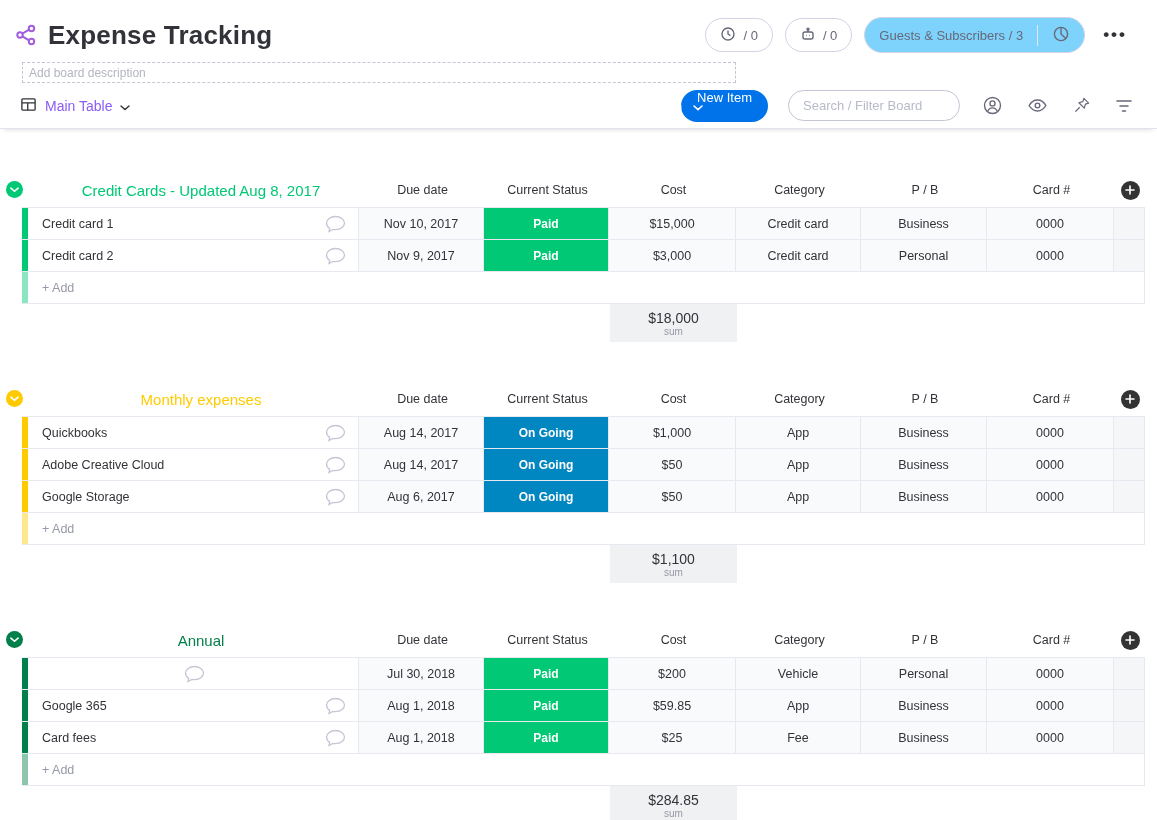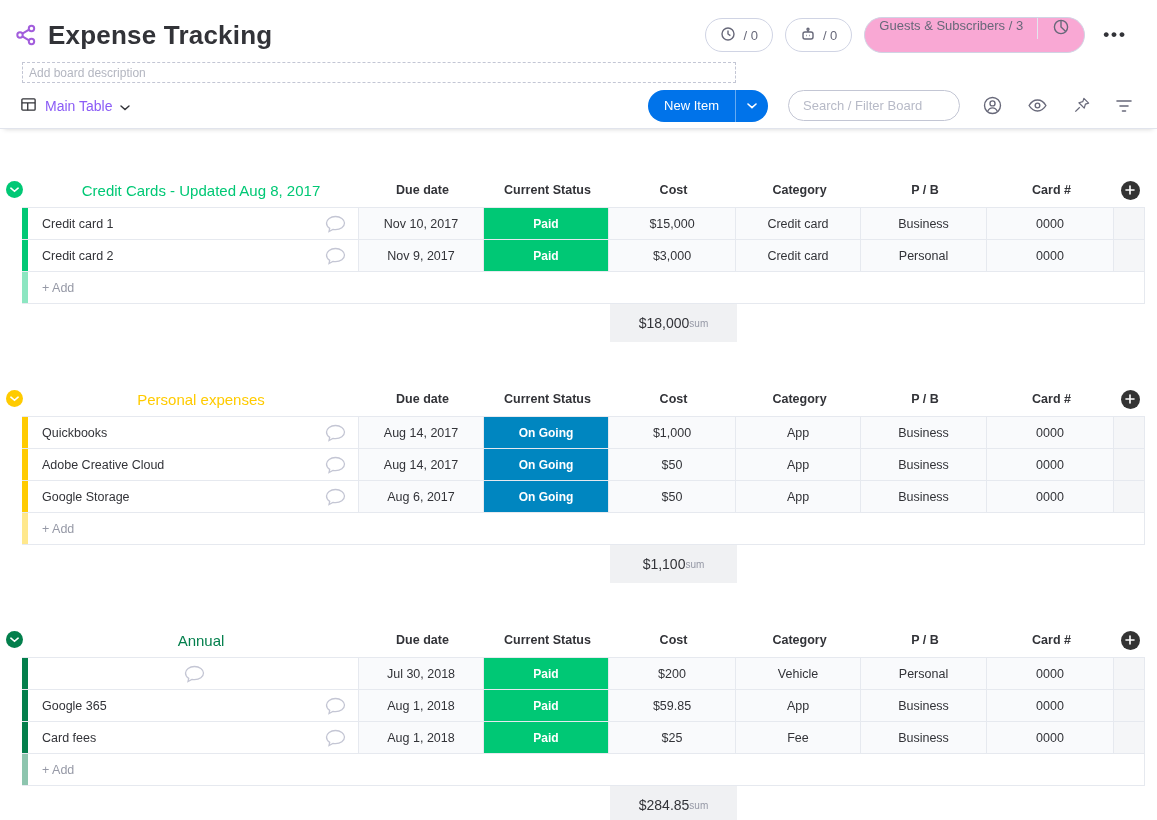--- a/index.html
+++ b/index.html
@@ -19,40 +19,40 @@
   .board-header { padding:16px 24px 0 10px; }
   .title-row { display:flex; align-items:center; height:38px; }
   .share-icon { display:flex; margin:0 4px 0 4px; }
   h1.board-title { font-size:26px; font-weight:700; margin:0 0 0 6px; letter-spacing:.2px; }
   .header-right { margin-left:auto; display:flex; align-items:center; gap:12px; }
   .pill {
     height:34px; border:1px solid #d0d4e4; border-radius:18px; background:#fff;
     display:flex; align-items:center; gap:7px; padding:0 14px;
     color:var(--muted); font-size:13px; cursor:pointer;
   }
-  .pill-group { display:flex; align-items:flex-start; height:36px; border:1px solid #d0d4e4; border-radius:18px; background:#f9a8d4; overflow:hidden; }
+  .pill-group { display:flex; align-items:center; height:36px; border:1px solid #d0d4e4; border-radius:18px; background:#7dd3fc; overflow:hidden; }
   .pill-seg { display:flex; align-items:center; padding:0 14px; font-size:13px; color:var(--muted); cursor:pointer; background:none; border:none; }
   .pill-seg + .pill-seg { border-left:1px solid #e3e6ee; }
   .more-btn { border:none; background:none; font-size:17px; font-weight:700; color:#323338; letter-spacing:2px; cursor:pointer; padding:4px 6px; }
 
   .desc-wrap { margin:8px 0 0 12px; }
   .desc-input {
     width:714px; height:21px; border:1px dashed #c3c6d4; background:#fff;
     font-size:12px; padding:2px 6px; color:#a16207; font-family:inherit; outline:none;
   }
   .desc-input::placeholder { color:var(--faint); }
 
   
   .toolbar {
     display:flex; align-items:center; height:46px; padding:0 22px 0 14px;
     border-bottom:1px solid #e1e4ec; box-shadow:0 4px 5px -4px rgba(0,0,0,.18);
   }
   .view-switch { display:flex; align-items:center; gap:8px; font-size:14px; color:#8b5cf6; background:none; border:none; cursor:pointer; padding:4px 6px; }
   .toolbar-right { margin-left:auto; display:flex; align-items:center; gap:20px; }
-  .new-item-btn { display:flex; align-items:stretch; height:32px; border:none; padding:0; background:var(--primary-blue); border-radius:17px; overflow:hidden; cursor:pointer; }
+  .new-item-btn { display:flex; align-items:stretch; height:32px; border:none; padding:0; background:var(--primary-blue); border-radius:17px; overflow:hidden; cursor:pointer;flex-direction:column; }
   .ni-label { display:flex; align-items:center; padding:0 16px; color:#fff; font-size:13px; font-weight:500; }
   .ni-caret { display:flex; align-items:center; padding:0 11px; border-left:1px solid rgba(255,255,255,.4); color:#fff; }
   .search-box {
     width:172px; height:31px; border:1px solid #c3c6d4; border-radius:16px;
     padding:0 14px; font-size:13px; color:#323338; outline:none; font-family:inherit;
   }
   .search-box::placeholder { color:#b7bac7; }
   .tool-icon { background:none; border:none; padding:2px; display:flex; align-items:center; cursor:pointer; }
 
   
@@ -67,42 +67,42 @@
   .c-due{width:125px}.c-status{width:125px}.c-cost{width:127px}.c-cat{width:125px}.c-pb{width:126px}.c-card{width:127px}.c-stub{width:30px}
   .name-cell { flex:1; display:flex; align-items:center; justify-content:flex-start; padding-left:14px; background:#fff; font-size:13px; }
 
   .group-header { height:34px; align-items:center; }
   .collapse-btn {
     position:absolute; left:-16px; top:8px; width:17px; height:17px; border-radius:50%;
     background:var(--gcolor); border:none; display:flex; align-items:center; justify-content:center; padding:0; cursor:pointer;
   }
   .group-title { color:var(--gcolor); font-size:15px; cursor:pointer; }
   .group-header .name-cell { padding-left:20px; background:transparent; }
-  .col-head { display:flex; align-items:center; justify-content:center; font-size:12.5px; color:var(--muted); cursor:pointer;font-weight:bold; }
+  .col-head { display:flex; align-items:center; justify-content:center; font-size:12.5px; color:var(--muted); cursor:pointer; }
   .head-stub { display:flex; align-items:center; justify-content:flex-end; }
   .add-col-btn { width:19px; height:19px; border-radius:50%; background:#333333; border:none; display:flex; align-items:center; justify-content:center; padding:0; cursor:pointer; margin-right:0; }
 
   .items { border-top:1px solid var(--border); }
   .item-row { height:32px; border-bottom:1px solid var(--border); border-right:1px solid var(--border); }
   .colorbar { width:6px; background:var(--gcolor); }
   .colorbar.faded { opacity:.45; }
   .cell { display:flex; align-items:center; justify-content:center; font-size:12.5px; border-right:1px solid var(--border); color:#323338; }
   .cell.val { background:#f9fafc; cursor:pointer; }
   .c-stub { background:#f5f6f8; border-right:none; }
   .item-name { flex:1; cursor:pointer; }
   .bubble-btn { background:none; border:none; display:flex; align-items:center; margin-right:12px; padding:0; cursor:pointer; }
   .c-status.st-paid { background:var(--status-paid); color:#fff; font-weight:700; font-size:12px; }
   .c-status.st-ongoing { background:var(--status-ongoing); color:#fff; font-weight:700; font-size:12px; }
 
   .add-row { height:32px; border-bottom:1px solid var(--border); border-right:1px solid var(--border); cursor:pointer; }
   .add-label { flex:1; display:flex; align-items:center; padding-left:14px; color:#9699a6; font-size:12.5px; }
 
   .sum-row { height:38px; }
   .ghost { border:none; background:transparent; }
-  .sum-box { background:#f0f1f3; display:flex; flex-direction:row; align-items:center; justify-content:center; gap:0; border:none; }
+  .sum-box { background:#f0f1f3; display:flex; flex-direction:column; align-items:center; justify-content:center; gap:0; border:none; }
   .sum-value { font-size:14px; color:#323338; line-height:16px; }
   .sum-unit { font-size:10px; color:#9699a6; line-height:11px; }
 </style>
 </head>
 <body>
 
 <header class="board-header">
   <div class="title-row">
     <span class="share-icon">
       <svg width="24" height="24" viewBox="0 0 24 24">
@@ -307,21 +307,21 @@
   </section>
 
   <section class="group g1">
     <button class="collapse-btn">
       <svg width="9" height="6" viewBox="0 0 10 6">
           <path d="M1 1l4 3.4L9 1" fill="none" stroke="#fff" stroke-width="1.8" stroke-linecap="round"></path>
         </svg>
     </button>
     <div class="row group-header">
       <div class="cell name-cell ghost">
-          <span class="group-title">Personal expenses</span>
+          <span class="group-title">Monthly expenses</span>
         </div>
       <div class="cell c-due col-head ghost">Due date</div>
       <div class="cell c-status col-head ghost">Current Status</div>
       <div class="cell c-cost col-head ghost">Cost</div>
       <div class="cell c-cat col-head ghost">Category</div>
       <div class="cell c-pb col-head ghost">P / B</div>
       <div class="cell c-card col-head ghost">Card #</div>
       <div class="cell c-stub ghost head-stub">
         <button class="add-col-btn">
           <svg width="10" height="10" viewBox="0 0 10 10">

